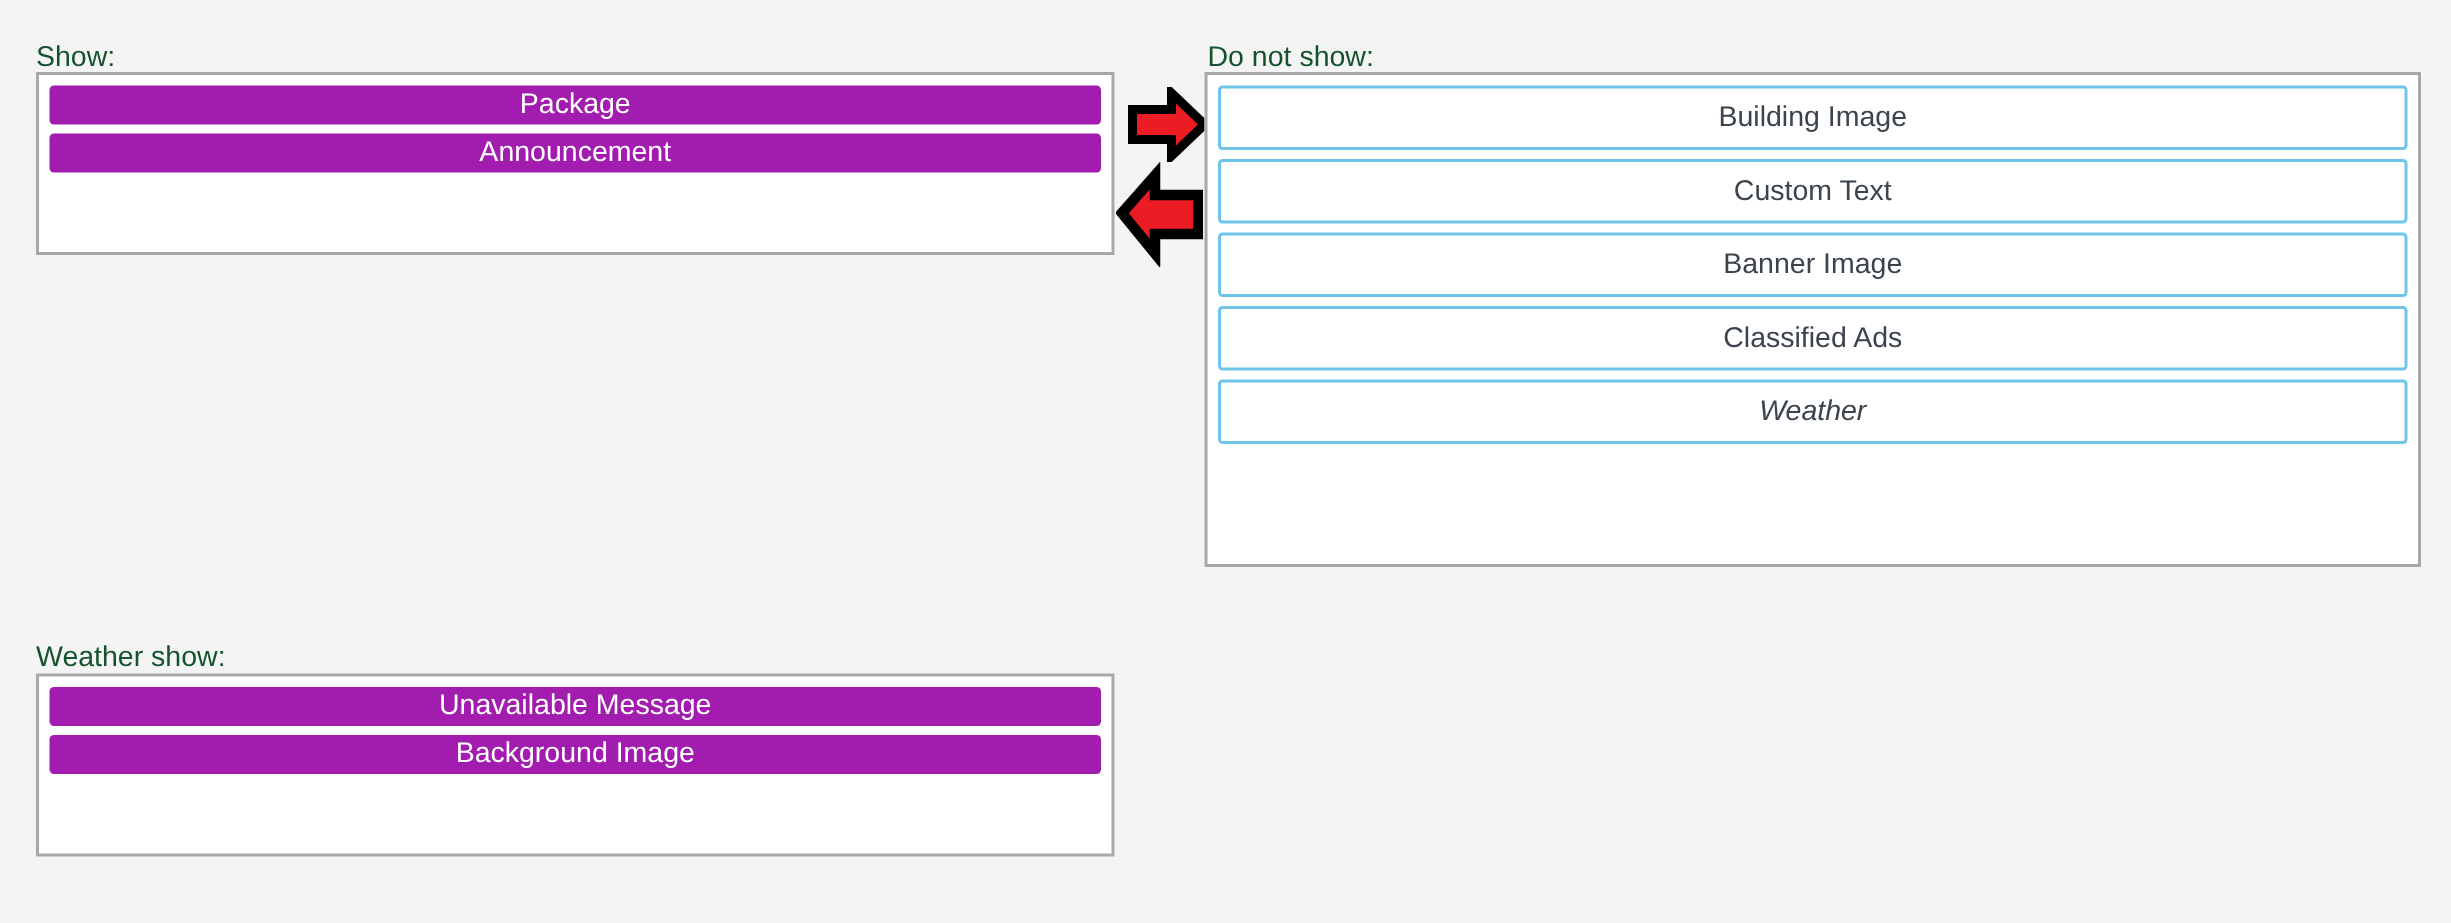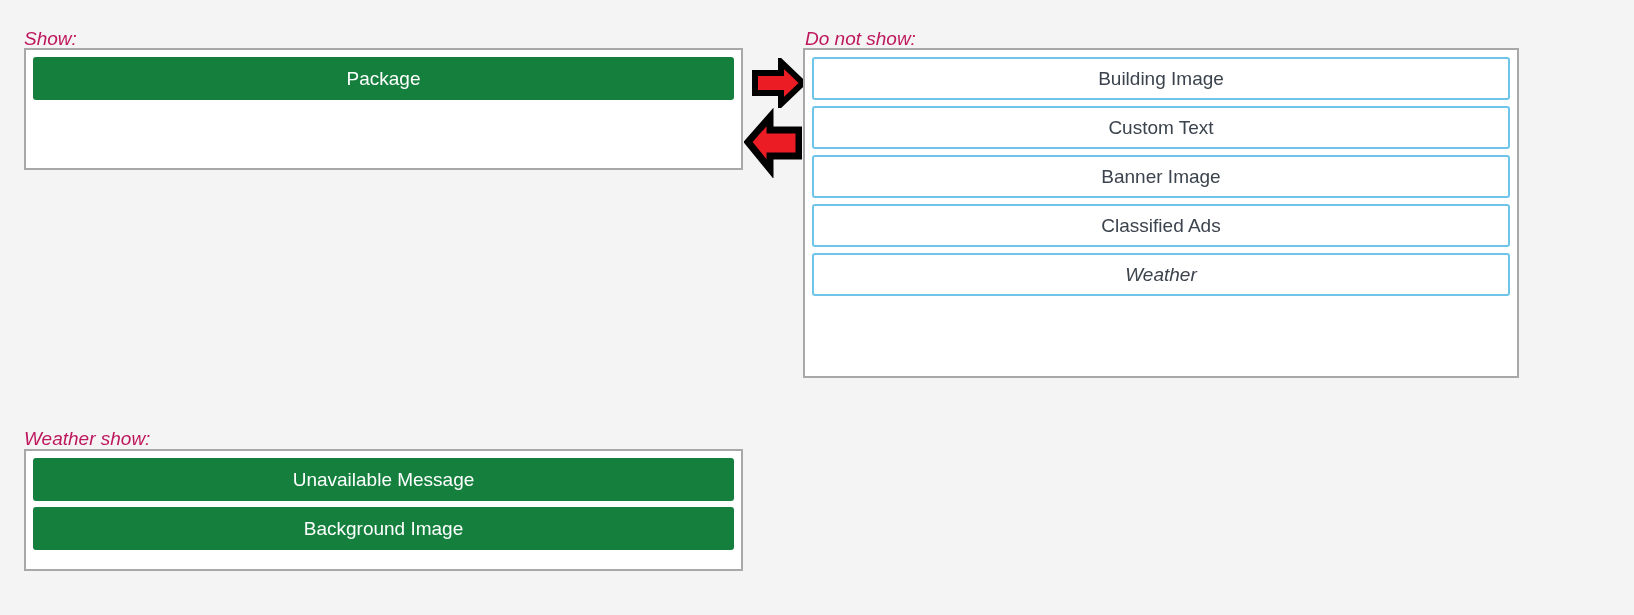--- a/index.html
+++ b/index.html
@@ -9,43 +9,42 @@
   body {
     width: 1634px;
     height: 615px;
     background: #f4f4f4;
     font-family: "Liberation Sans", sans-serif;
     position: relative;
     overflow: hidden;
   }
 
   .panel-label {
-    font-style: italic;
     font-size: 19px;
-    color: #be185d;
+    color: #14532d;
     line-height: 1;
     font-family: "Liberation Sans", sans-serif;
   }
 
   
   .panel {
     position: absolute;
     background: #ffffff;
     border: 2px solid #a8a8a8;
     box-sizing: border-box;
     padding: 7px;
   }
 
   
   .item-selected {
-    background: #15803d;
+    background: #a21caf;
     color: #ffffff;
     border: none;
     border-radius: 3px;
-    height: 43px;
+    height: 26px;
     display: flex;
     align-items: center;
     justify-content: center;
     font-size: 19px;
     box-sizing: border-box;
     margin-bottom: 6px;
     cursor: pointer;
     user-select: none;
   }
   .item-selected:last-child { margin-bottom: 0; }
@@ -66,41 +65,44 @@
     cursor: pointer;
     user-select: none;
   }
   .item-plain:last-child { margin-bottom: 0; font-style: italic; }
 
   
   #lbl-show      { position: absolute; left: 24px;  top: 29px; }
   #panel-show    { left: 24px;  top: 48px;  width: 719px; height: 122px; }
 
   #lbl-donotshow { position: absolute; left: 805px; top: 29px; }
-  #panel-donotshow { left: 803px; top: 48px; width: 716px; height: 330px; }
+  #panel-donotshow { left: 803px; top: 48px; width: 811px; height: 330px; }
 
   #lbl-alwaysshow { position: absolute; left: 24px; top: 429px; }
   #panel-alwaysshow { left: 24px; top: 449px; width: 719px; height: 122px; }
 
   
   .arrow {
     position: absolute;
     pointer-events: auto;
   }
   #arrow-right { left: 752px; top: 58px;  width: 54px; height: 50px; }
   #arrow-left  { left: 744px; top: 108px; width: 58px; height: 70px; }
 </style>
 </head>
 <body>
 
 <div id="lbl-show" class="panel-label">Show:</div>
 
 <div id="panel-show" class="panel">
   <div class="item-selected">
     <span>Package</span>
+  </div>
+  <div class="item-selected">
+    <span>Announcement</span>
   </div>
 </div>
 
 <svg id="arrow-right" class="arrow" viewBox="0 0 54 50">
   <path d="M 3 15 L 29 15 L 29 4 L 51 25 L 29 46 L 29 35 L 3 35 Z" fill="#ec1c24" stroke="#000000" stroke-width="6" stroke-linejoin="miter"></path>
 </svg>
 
 <svg id="arrow-left" class="arrow" viewBox="0 0 58 70">
   <path d="M 55 22 L 26 22 L 26 9 L 4 34 L 26 61 L 26 48 L 55 48 Z" fill="#ec1c24" stroke="#000000" stroke-width="7" stroke-linejoin="miter"></path>
 </svg>

